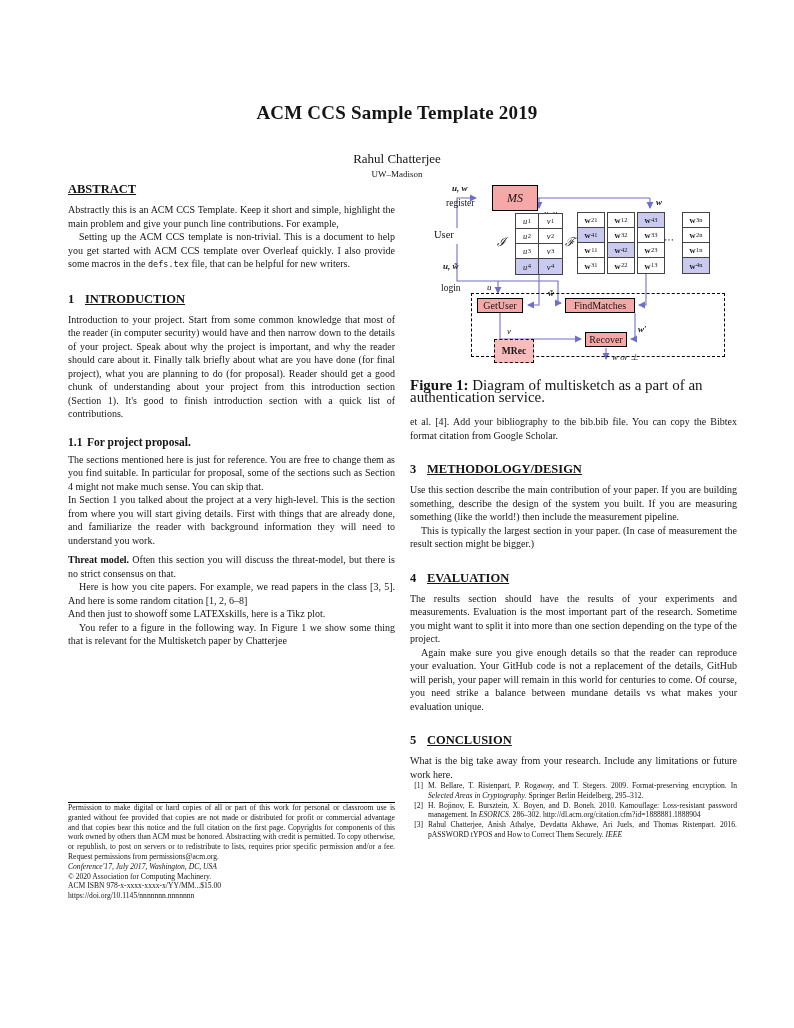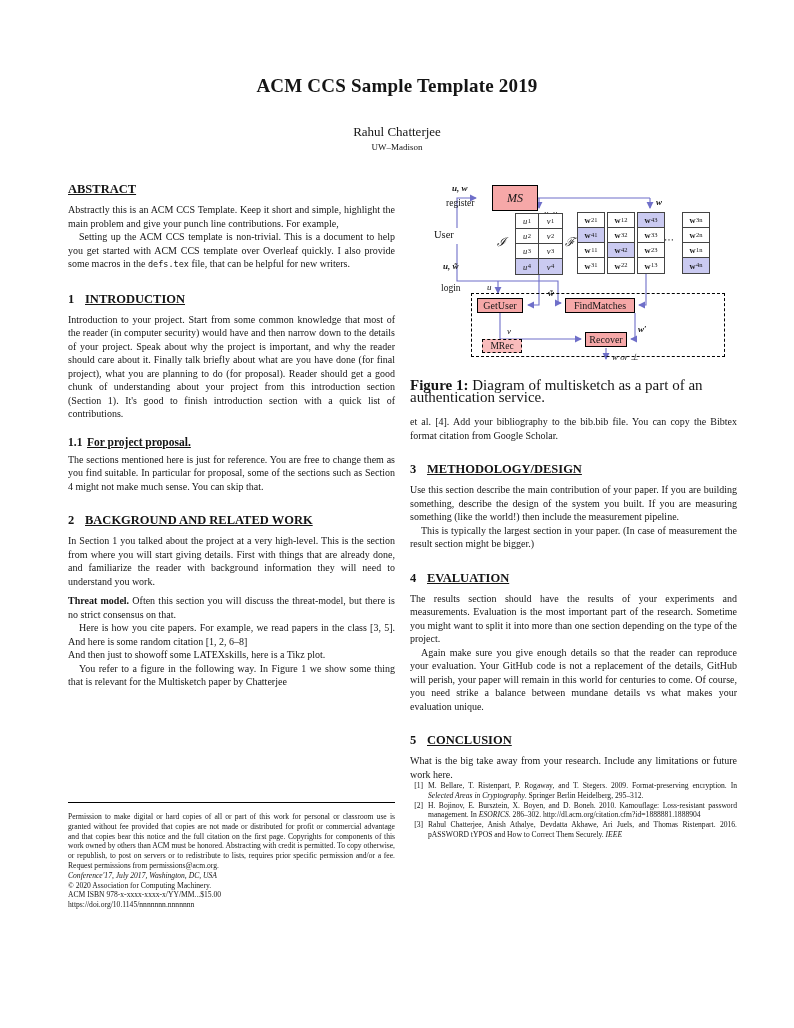--- a/index.html
+++ b/index.html
@@ -1,32 +1,32 @@
 <!DOCTYPE html>
 <html><head>
 <meta charset="utf-8">
 <style>
   html,body{margin:0;padding:0;background:#888;}
   .page{position:relative;width:794px;height:1028px;background:#ffffff;margin:0 auto;
         font-family:"Liberation Serif",serif;color:#151515;overflow:hidden;}
-  .header{padding-top:75px;text-align:center;}
+  .header{padding-top:102px;text-align:center;}
   .title{font-size:19px;font-weight:bold;letter-spacing:.2px;}
   .author{font-size:13px;margin-top:27px;}
   .affil{font-size:9px;margin-top:2px;}
   .cols{position:absolute;top:182px;left:68px;width:669px;display:flex;gap:15px;}
   .col{width:327px;position:relative;height:748px;}
   p{margin:0;font-size:10px;line-height:13.5px;text-align:justify;}
   p.ind{text-indent:11px;}
   h2.sec{margin:20px 0 6px 0;font-size:12.5px;line-height:15px;font-weight:bold;text-decoration:underline;}
   h2.sec .num{display:inline-block;min-width:17px;}
-  h3.subsec{margin:14px 0 4px 0;font-size:11.5px;line-height:14px;font-weight:bold;text-decoration:underline;}
+  h3.subsec{margin:14px 0 4px 0;font-size:11.5px;line-height:14px;font-weight:bold;}
   h3.subsec .num{display:inline-block;min-width:19px;}
   h2.first{margin-top:0;}
   .code{font-family:"DejaVu Sans Mono",monospace;font-size:8.5px;}
-  .footnote{position:absolute;top:620px;left:0;width:100%;border-top:1px solid #000;padding-top:9px;}
+  .footnote{position:absolute;top:620px;left:0;width:100%;border-top:1px solid #000;padding-top:0;}
   .footnote p{font-size:7.6px;line-height:9.8px;}
   .fn-line{font-size:7.6px;line-height:9.8px;}
   .italic{font-style:italic;}
   
   figure{margin:0 0 12px 0;}
   .diagram{position:relative;width:327px;height:190px;font-size:9px;}
   .diagram svg{position:absolute;left:0;top:0;}
   .dlbl{position:absolute;font-style:italic;font-size:9px;line-height:10px;white-space:nowrap;}
   .dlbl.rm{font-style:normal;font-size:9.5px;}
   .dlbl.bd{font-weight:bold;}
@@ -75,21 +75,20 @@
       <h2 class="sec first">ABSTRACT</h2>
       <p>Abstractly this is an ACM CCS Template. Keep it short and simple, highlight the main problem and give your punch line contributions. For example,</p>
       <p class="ind"><span>Setting up the ACM CCS template is non-trivial. This is a document to help you get started with ACM CCS template over Overleaf quickly. I also provide some macros in the </span><span class="code">defs.tex</span><span> file, that can be helpful for new writers.</span></p>
 
       <h2 class="sec"><span class="num">1</span><span>INTRODUCTION</span></h2>
       <p>Introduction to your project. Start from some common knowledge that most of the reader (in computer security) would have and then narrow down to the details of your project. Speak about why the project is important, and why the reader should care about it. Finally talk briefly about what are you have done (for final project), what you are planning to do (for proposal). Reader should get a good chunk of understanding about your project from this introduction section (Section 1). It's good to finish introduction section with a quick list of contributions.</p>
 
       <h3 class="subsec"><span class="num">1.1</span><span>For project proposal.</span></h3>
       <p>The sections mentioned here is just for reference. You are free to change them as you find suitable. In particular for proposal, some of the sections such as Section 4 might not make much sense. You can skip that.</p>
 
-      <h2 class="sec"><span class="num">2</span><span>BACKGROUND AND RELATED WORK</span></h2>
       <p>In Section 1 you talked about the project at a very high-level. This is the section from where you will start giving details. First with things that are already done, and familiarize the reader with background information they will need to understand you work.</p>
 
       <p style="margin-top:6px"><b>Threat model.</b><span>  Often this section you will discuss the threat-model, but there is no strict consensus on that.</span></p>
       <p class="ind">Here is how you cite papers. For example, we read papers in the class [3, 5]. And here is some random citation [1, 2, 6–8]</p>
 
       <p><span>And then just to showoff some </span><span>LATEX</span><span>skills, here is a Tikz plot.</span></p>
       <p class="ind">You refer to a figure in the following way. In Figure 1 we show some thing that is relevant for the Multisketch paper by Chatterjee</p>
 
       <div class="footnote">
         <p>Permission to make digital or hard copies of all or part of this work for personal or classroom use is granted without fee provided that copies are not made or distributed for profit or commercial advantage and that copies bear this notice and the full citation on the first page. Copyrights for components of this work owned by others than ACM must be honored. Abstracting with credit is permitted. To copy otherwise, or republish, to post on servers or to redistribute to lists, requires prior specific permission and/or a fee. Request permissions from permissions@acm.org.</p>
@@ -258,21 +257,21 @@
           <div class="dlbl bd" style="left:33px;top:79px;">u, w̃</div>
           <div class="dlbl rm" style="left:31px;top:101px;">login</div>
           <div class="dlbl" style="left:77px;top:100px;">u</div>
           <div class="dlbl bd" style="left:138px;top:106px;">w̃</div>
 
           <div class="pbox" style="left:67px;top:116px;width:46px;height:15px;">GetUser</div>
           <div class="pbox" style="left:155px;top:116px;width:70px;height:15px;">FindMatches</div>
           <div class="dlbl" style="left:97px;top:144px;">v</div>
           <div class="dlbl bd" style="left:228px;top:142px;">w′</div>
           <div class="pbox" style="left:175px;top:150px;width:42px;height:15px;">Recover</div>
-          <div class="pbox dashed" style="left:72px;top:157px;width:40px;height:14px;">MRec</div>
+          <div class="pbox dashed" style="left:84px;top:157px;width:40px;height:24px;font-weight:bold;">MRec</div>
           <div class="dlbl" style="left:202px;top:170px;"><span class="bd">w</span><span class="rm"> or ⊥</span></div>
         </div>
 
         <figcaption><span class="cap-label">Figure 1:</span> <span>Diagram of multisketch as a part of an authentication service.</span></figcaption>
       </figure>
 
       <p>et al. [4]. Add your bibliography to the bib.bib file. You can copy the Bibtex format citation from Google Scholar.</p>
 
       <h2 class="sec"><span class="num">3</span><span>METHODOLOGY/DESIGN</span></h2>
       <p>Use this section describe the main contribution of your paper. If you are building something, describe the design of the system you built. If you are measuring something (like the world!) then include the measurement pipeline.</p>

